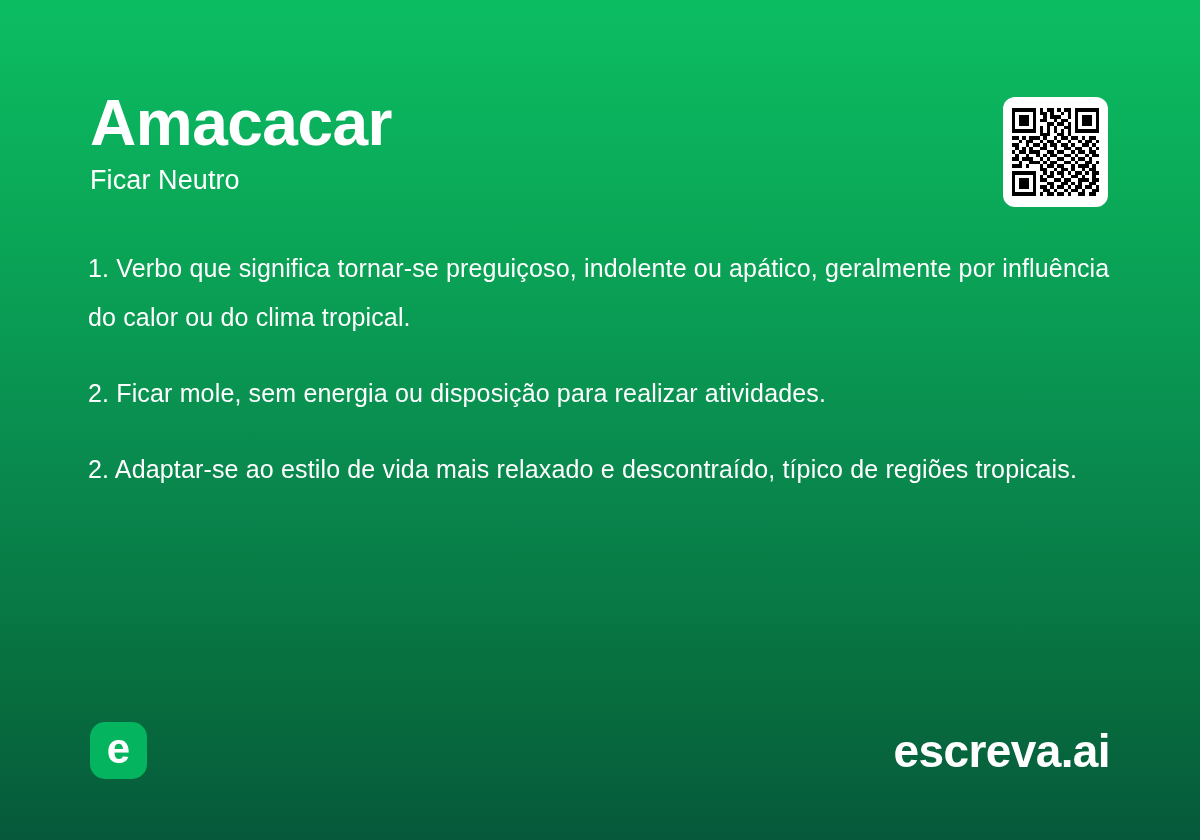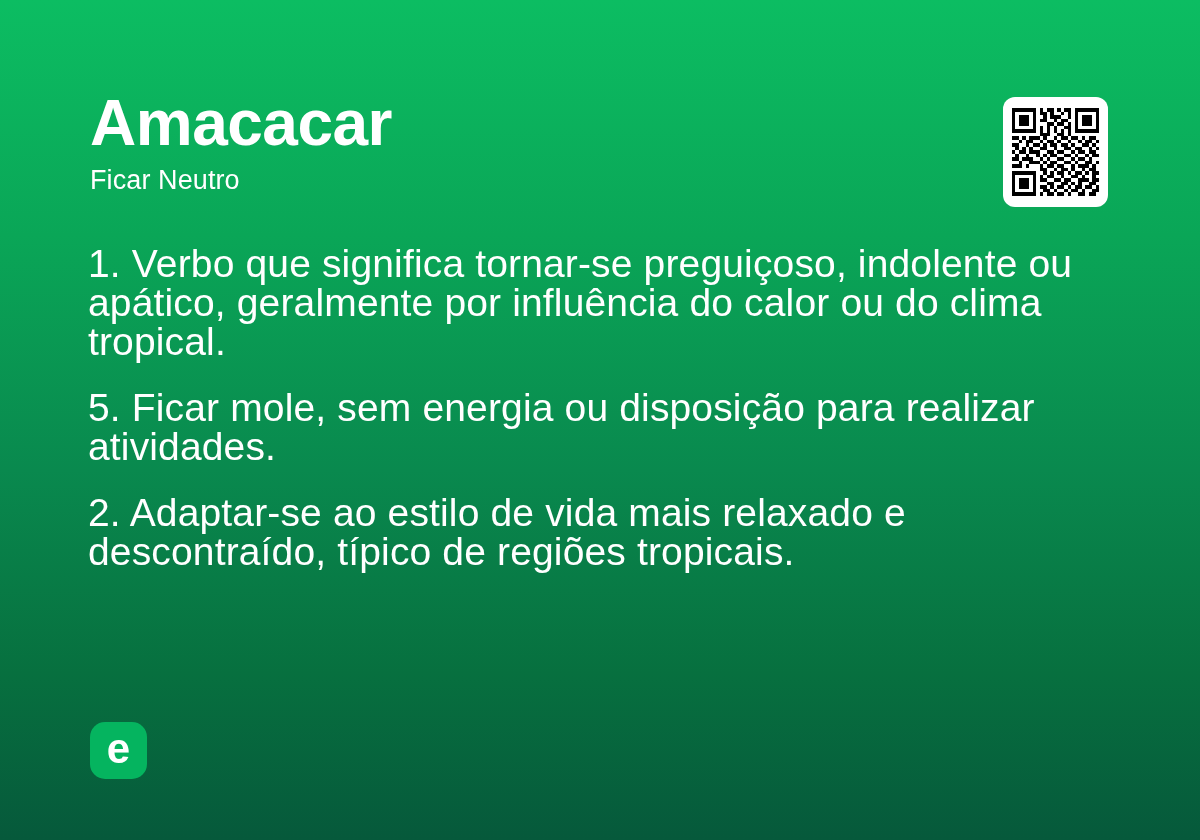--- a/index.html
+++ b/index.html
@@ -82,22 +82,22 @@
 
   
   .definitions {
     position: absolute;
     left: 88px;
     top: 244px;
     width: 1024px;
   }
   .definition {
     color: #FFFFFF;
-    font-size: 39px;
-    line-height: 39px;
+    font-size: 25px;
+    line-height: 49px;
     font-weight: 400;
     letter-spacing: 0.15px;
     margin: 0 0 27px 0;
   }
   .definition:last-child {
     margin-bottom: 0;
   }
 
   
   .footer {
@@ -773,23 +773,24 @@
         <i></i>
         <i style="background: transparent;"></i>
         <i></i>
         <i></i>
         <i style="background: transparent;"></i>
       </div>
   </div>
 
   <div class="definitions" id="definitions">
       <p class="definition">1. Verbo que significa tornar-se preguiçoso, indolente ou apático, geralmente por influência do calor ou do clima tropical.</p>
-      <p class="definition">5. Ficar mole, sem energia ou disposição para realizar atividades.</p>
+      <p class="definition">2. Ficar mole, sem energia ou disposição para realizar atividades.</p>
       <p class="definition">2. Adaptar-se ao estilo de vida mais relaxado e descontraído, típico de regiões tropicais.</p>
     </div>
 
   <div class="footer">
     <div class="brand-mark">
       <span>e</span>
     </div>
+    <div class="brand-wordmark">escreva.ai</div>
   </div>
 
 </div>
 
 </body></html>

